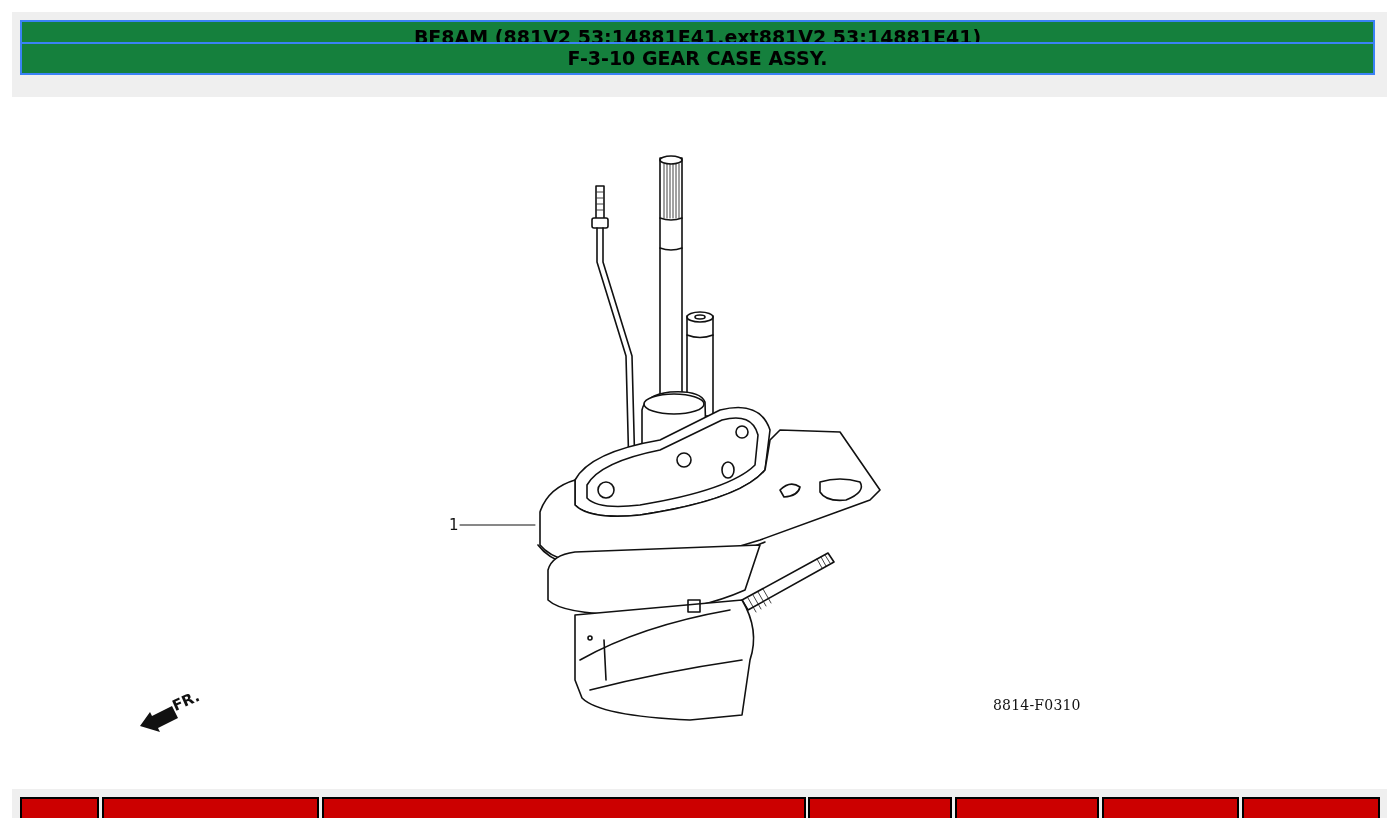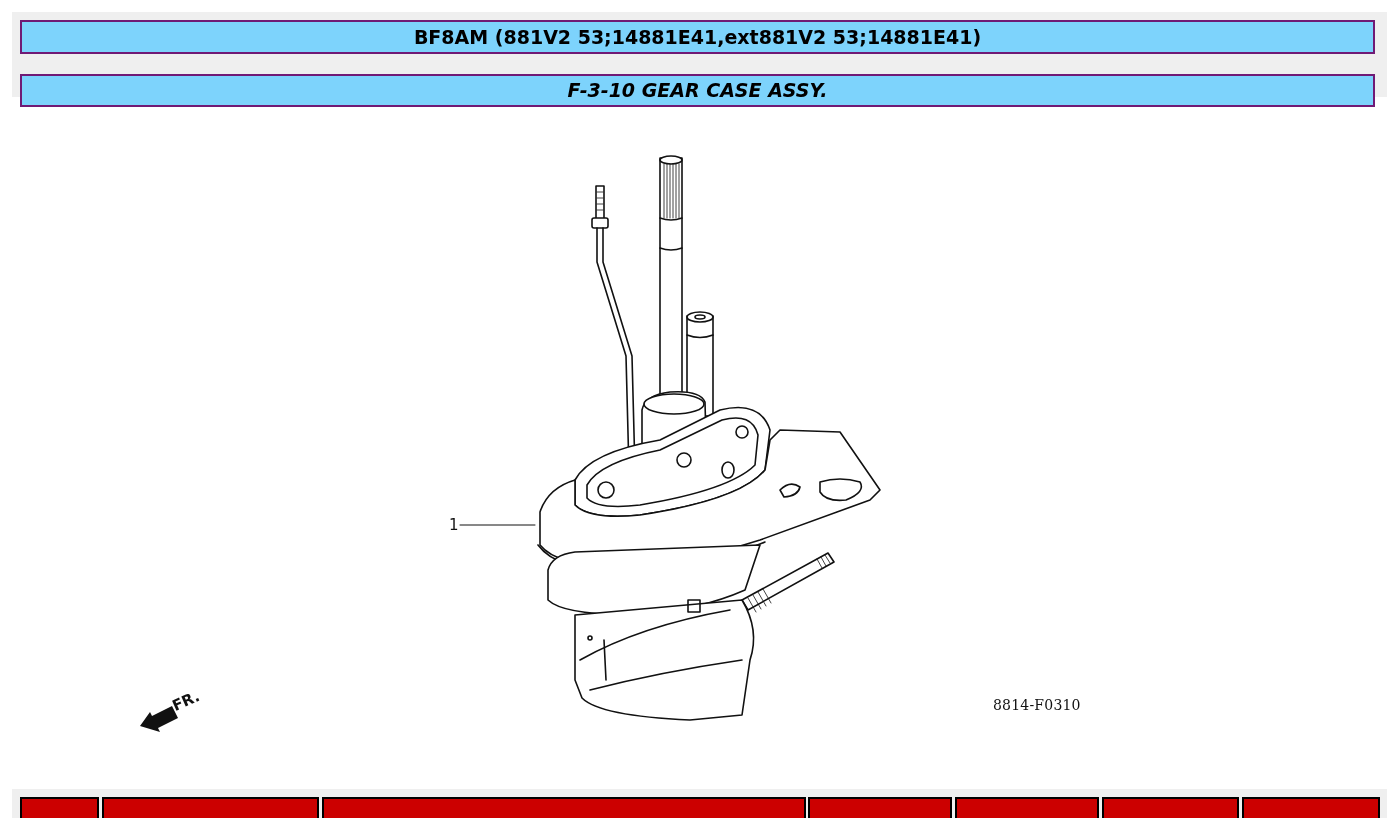--- a/index.html
+++ b/index.html
@@ -1,24 +1,24 @@
 <!DOCTYPE html>
 <html><head>
 <meta charset="utf-8">
 <style>
   html, body { margin: 0; padding: 0; background: #ffffff; }
   body { width: 1399px; height: 818px; overflow: hidden; position: relative;
          font-family: "DejaVu Sans", sans-serif; }
   .hdr-table { position: absolute; left: 12px; top: 12px; width: 1375px; height: 85px;
                background: #efefef; }
-  .hdr-box { position: absolute; left: 8px; width: 1355px; background: #7dd3fc;
-             border: 2px solid #701a75; box-sizing: border-box; text-align: center;
+  .hdr-box { position: absolute; left: 8px; width: 1355px; background: #15803d;
+             border: 2px solid #3b82f6; box-sizing: border-box; text-align: center;
              font-weight: bold; font-size: 19px; color: #000; }
   .hdr-box.b1 { top: 8px; height: 34px; line-height: 30px; }
-  .hdr-box.b2 { top: 62px; height: 33px; line-height: 29px; font-style: italic; }
+  .hdr-box.b2 { top: 30px; height: 33px; line-height: 29px; }
   .diagram { position: absolute; left: 0; top: 100px; width: 1399px; height: 680px; }
   .callout { position: absolute; font-family: "DejaVu Sans", sans-serif; font-size: 15px; color: #111; }
   .figcode { position: absolute; left: 993px; top: 697px; font-family: "DejaVu Serif", serif;
              font-size: 14px; color: #111; letter-spacing: 0.2px; }
   .parts-table { position: absolute; left: 12px; top: 789px; width: 1375px; height: 40px;
                  background: #efefef; }
   .th { position: absolute; top: 8px; height: 30px; background: #cc0000; border: 2px solid #000;
         box-sizing: border-box; color: #fff; font-weight: bold; font-size: 14px; text-align: center;
         line-height: 24px; overflow: hidden; }
 </style>

